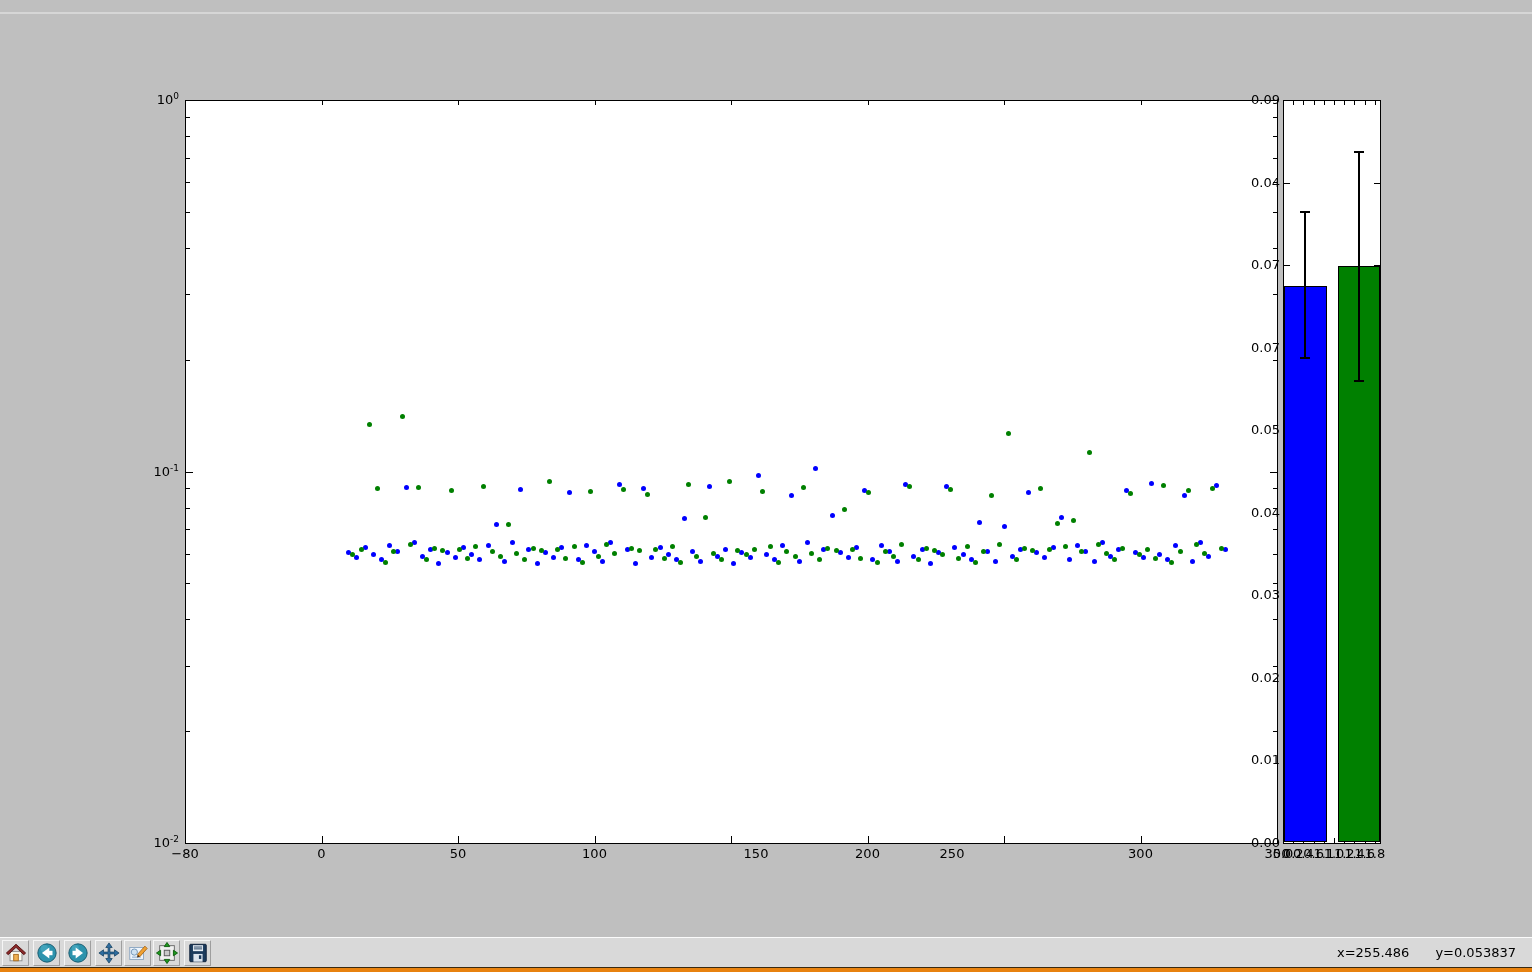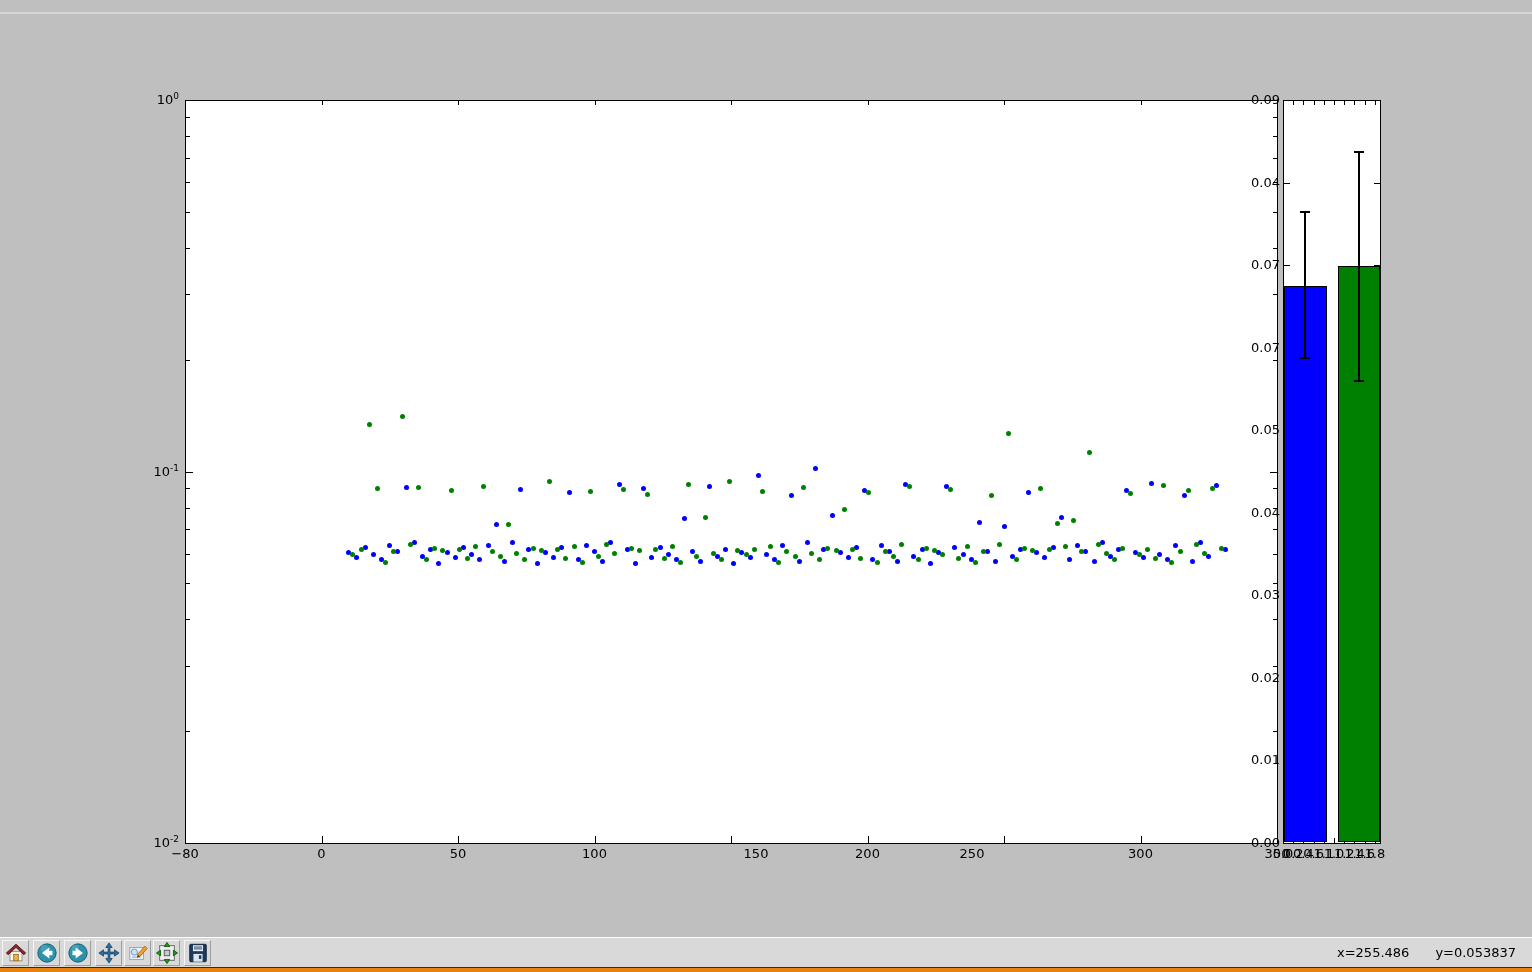--- a/index.html
+++ b/index.html
@@ -70,21 +70,21 @@
         <div class="tick" style="left: 594.5px; top: 87px; width: 1px; height: 4px;"></div>
         <div class="ticklabel" style="left: 594.5px; top: 832px; transform: translateX(-50%);">100</div>
         <div class="tick" style="left: 731px; top: 822px; width: 1px; height: 7px;"></div>
         <div class="tick" style="left: 731px; top: 87px; width: 1px; height: 4px;"></div>
         <div class="ticklabel" style="left: 731px; top: 832px; transform: translateX(-50%); margin-left: 25px;">150</div>
         <div class="tick" style="left: 867.5px; top: 822px; width: 1px; height: 7px;"></div>
         <div class="tick" style="left: 867.5px; top: 87px; width: 1px; height: 4px;"></div>
         <div class="ticklabel" style="left: 867.5px; top: 832px; transform: translateX(-50%);">200</div>
         <div class="tick" style="left: 1004px; top: 822px; width: 1px; height: 7px;"></div>
         <div class="tick" style="left: 1004px; top: 87px; width: 1px; height: 4px;"></div>
-        <div class="ticklabel" style="left: 972px; top: 832px; transform: translateX(-50%);">250</div>
+        <div class="ticklabel" style="left: 952px; top: 832px; transform: translateX(-50%);">250</div>
         <div class="tick" style="left: 1140.5px; top: 822px; width: 1px; height: 7px;"></div>
         <div class="tick" style="left: 1140.5px; top: 87px; width: 1px; height: 4px;"></div>
         <div class="ticklabel" style="left: 1140.5px; top: 832px; transform: translateX(-50%);">300</div>
         <div class="tick" style="left: 1277px; top: 822px; width: 1px; height: 7px;"></div>
         <div class="tick" style="left: 1277px; top: 87px; width: 1px; height: 4px;"></div>
         <div class="ticklabel" style="left: 1277px; top: 832px; transform: translateX(-50%);">350</div>
         <div class="tick" style="left: 186px; top: 86px; width: 7px; height: 1px;"></div>
         <div class="tick" style="left: 1270px; top: 86px; width: 7px; height: 1px;"></div>
         <div class="ticklabel" style="left: 179px; top: 86px; transform: translate(-100%, -55%);">10<sup>0</sup></div>
         <div class="tick" style="left: 186px; top: 457.5px; width: 7px; height: 1px;"></div>

